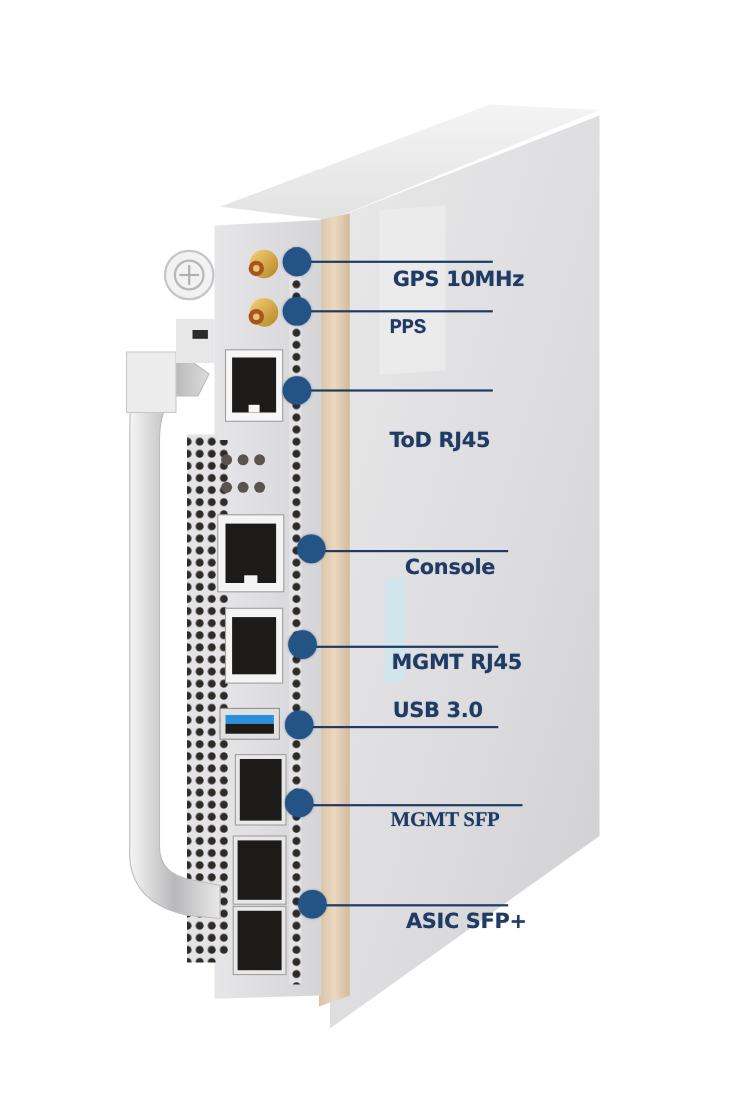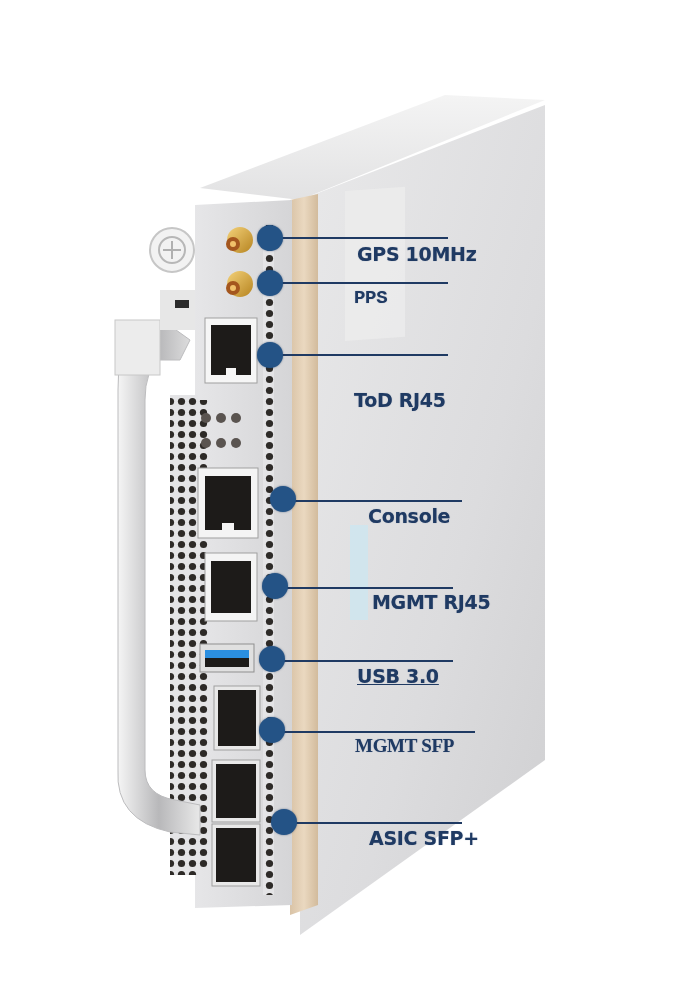--- a/index.html
+++ b/index.html
@@ -144,25 +144,25 @@
   <div class="callout-line" style="left:270px; top:354px; width:178px;"></div>
   <div class="callout-dot" style="left:257px; top:342px;"></div>
   <div class="callout-label" style="left:354px; top:361px;margin-top:28px;">ToD RJ45</div>
 
   <div class="callout-line" style="left:283px; top:500px; width:179px;"></div>
   <div class="callout-dot" style="left:270px; top:486px;"></div>
   <div class="callout-label" style="left:368px; top:505px;">Console</div>
 
   <div class="callout-line" style="left:275px; top:587px; width:178px;"></div>
   <div class="callout-dot" style="left:262px; top:573px;"></div>
-  <div class="callout-label" style="left:372px; top:591px;">MGMT RJ45</div>
+  <div class="callout-label" style="left:356px; top:591px;">MGMT RJ45</div>
 
   <div class="callout-line" style="left:272px; top:660px; width:181px;"></div>
   <div class="callout-dot" style="left:259px; top:646px;"></div>
-  <div class="callout-label" style="left:357px; top:665px;text-decoration:underline;">USB 3.0</div>
+  <div class="callout-label" style="left:357px; top:635px;">USB 3.0</div>
 
   <div class="callout-line" style="left:272px; top:731px; width:203px;"></div>
   <div class="callout-dot" style="left:259px; top:717px;"></div>
   <div class="callout-label" style="left:355px; top:735px;font-family:Liberation Serif, serif;">MGMT SFP</div>
 
   <div class="callout-line" style="left:284px; top:822px; width:178px;"></div>
   <div class="callout-dot" style="left:271px; top:809px;"></div>
   <div class="callout-label" style="left:369px; top:827px;text-align:right;">ASIC SFP+</div>
 
 </div>

